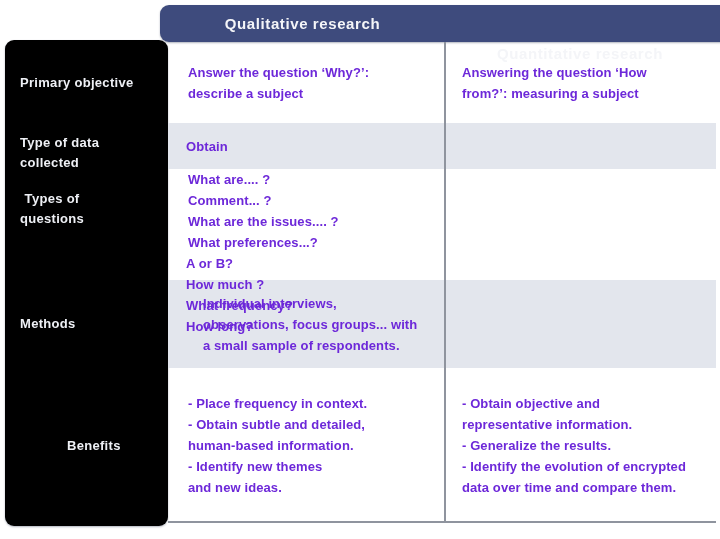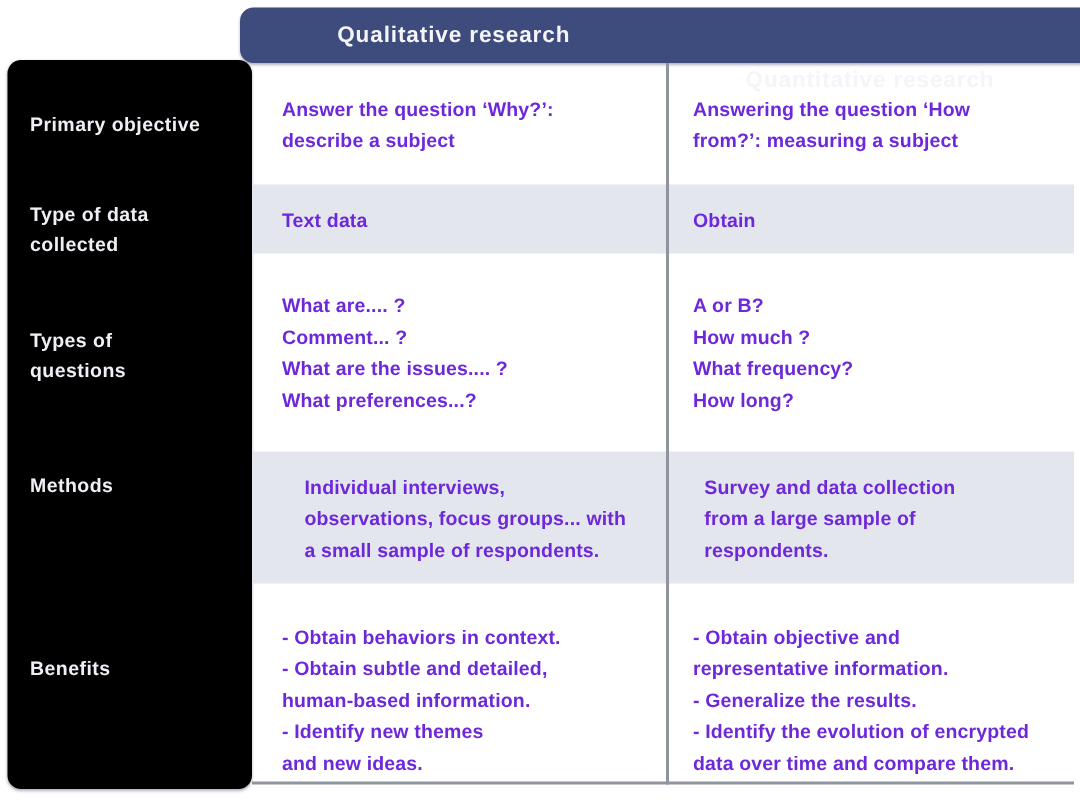--- a/index.html
+++ b/index.html
@@ -61,35 +61,35 @@
     align-items: center;
     color: #eef0f5;
     font-size: 13px;
     font-weight: bold;
     letter-spacing: 0.3px;
     line-height: 20px;
     white-space: pre-line;
   }
   .lab0 { top: 2px;   height: 81px; }
   .lab1 { top: 90px;  height: 46px; }
-  .lab2 { top: 141px; height: 111px; }
+  .lab2 { top: 113px; height: 111px; text-align: center; }
   .lab3 { top: 240px; height: 88px; }
-  .lab4 { top: 328px; height: 155px; }
+  .lab4 { top: 328px; height: 155px; margin-left: 47px; }
   
   .content {
     position: absolute;
     left: 168px;
     top: 42px;
     width: 548px;
     height: 481px;
   }
   .body-row { display: flex; }
   .r0 { height: 81px; }
   .r1 { height: 46px; background: #e3e6ed; }
-  .r2 { height: 132px; }
+  .r2 { height: 111px; flex-direction: column; }
   .r3 { height: 88px; background: #e3e6ed; padding-left: 15px; }
   .r4 { height: 155px; }
   .cell {
     box-sizing: border-box;
     display: flex;
     align-items: center;
     color: #6d28d9;
     font-size: 13px;
     font-weight: bold;
     letter-spacing: 0.1px;
@@ -145,43 +145,39 @@
   </div>
 
   <div class="content">
     <div class="body-row r0">
       <div class="cell qual">Answer the question ‘Why?’:
 describe a subject</div>
       <div class="cell quant">Answering the question ‘How
 from?’: measuring a subject</div>
     </div>
     <div class="body-row r1">
-      <div class="cell qual">Text data</div>
       <div class="cell quant">Obtain</div>
     </div>
     <div class="body-row r2">
       <div class="cell qual">What are.... ?
 Comment... ?
 What are the issues.... ?
 What preferences...?</div>
       <div class="cell quant">A or B?
 How much ?
 What frequency?
 How long?</div>
     </div>
     <div class="body-row r3">
       <div class="cell qual">Individual interviews,
 observations, focus groups... with
 a small sample of respondents.</div>
-      <div class="cell quant">Survey and data collection
-from a large sample of
-respondents.</div>
     </div>
     <div class="body-row r4">
-      <div class="cell qual">- Obtain behaviors in context.
+      <div class="cell qual">- Place frequency in context.
 - Obtain subtle and detailed,
 human-based information.
 - Identify new themes
 and new ideas.</div>
       <div class="cell quant">- Obtain objective and
 representative information.
 - Generalize the results.
 - Identify the evolution of encrypted
 data over time and compare them.</div>
     </div>

